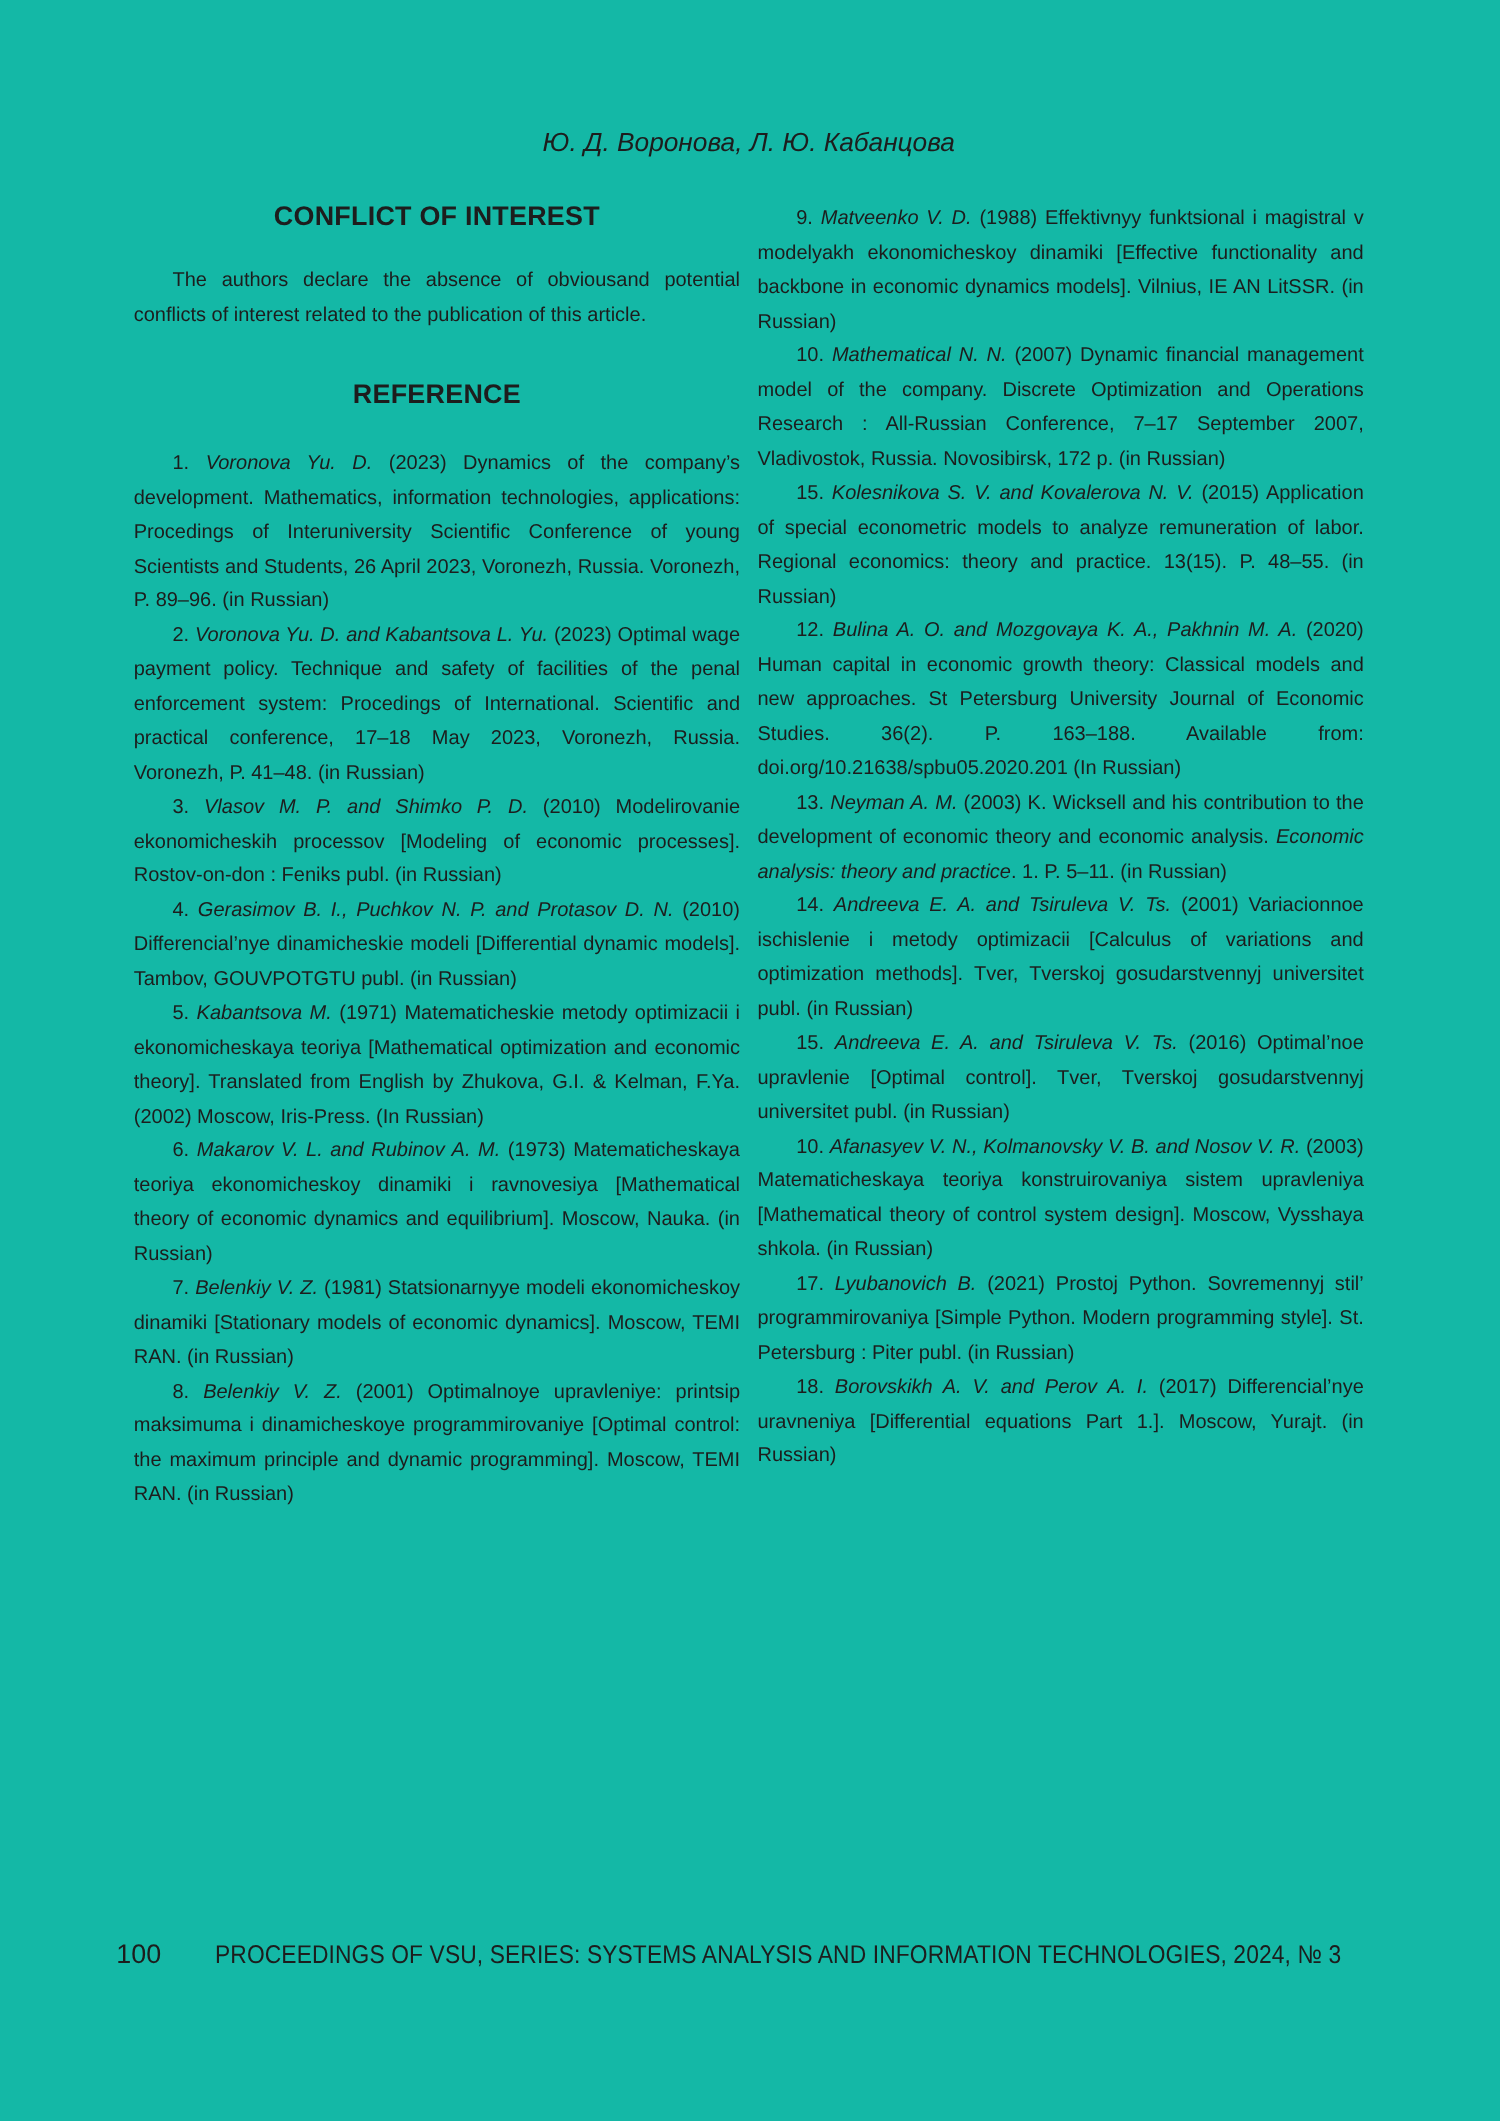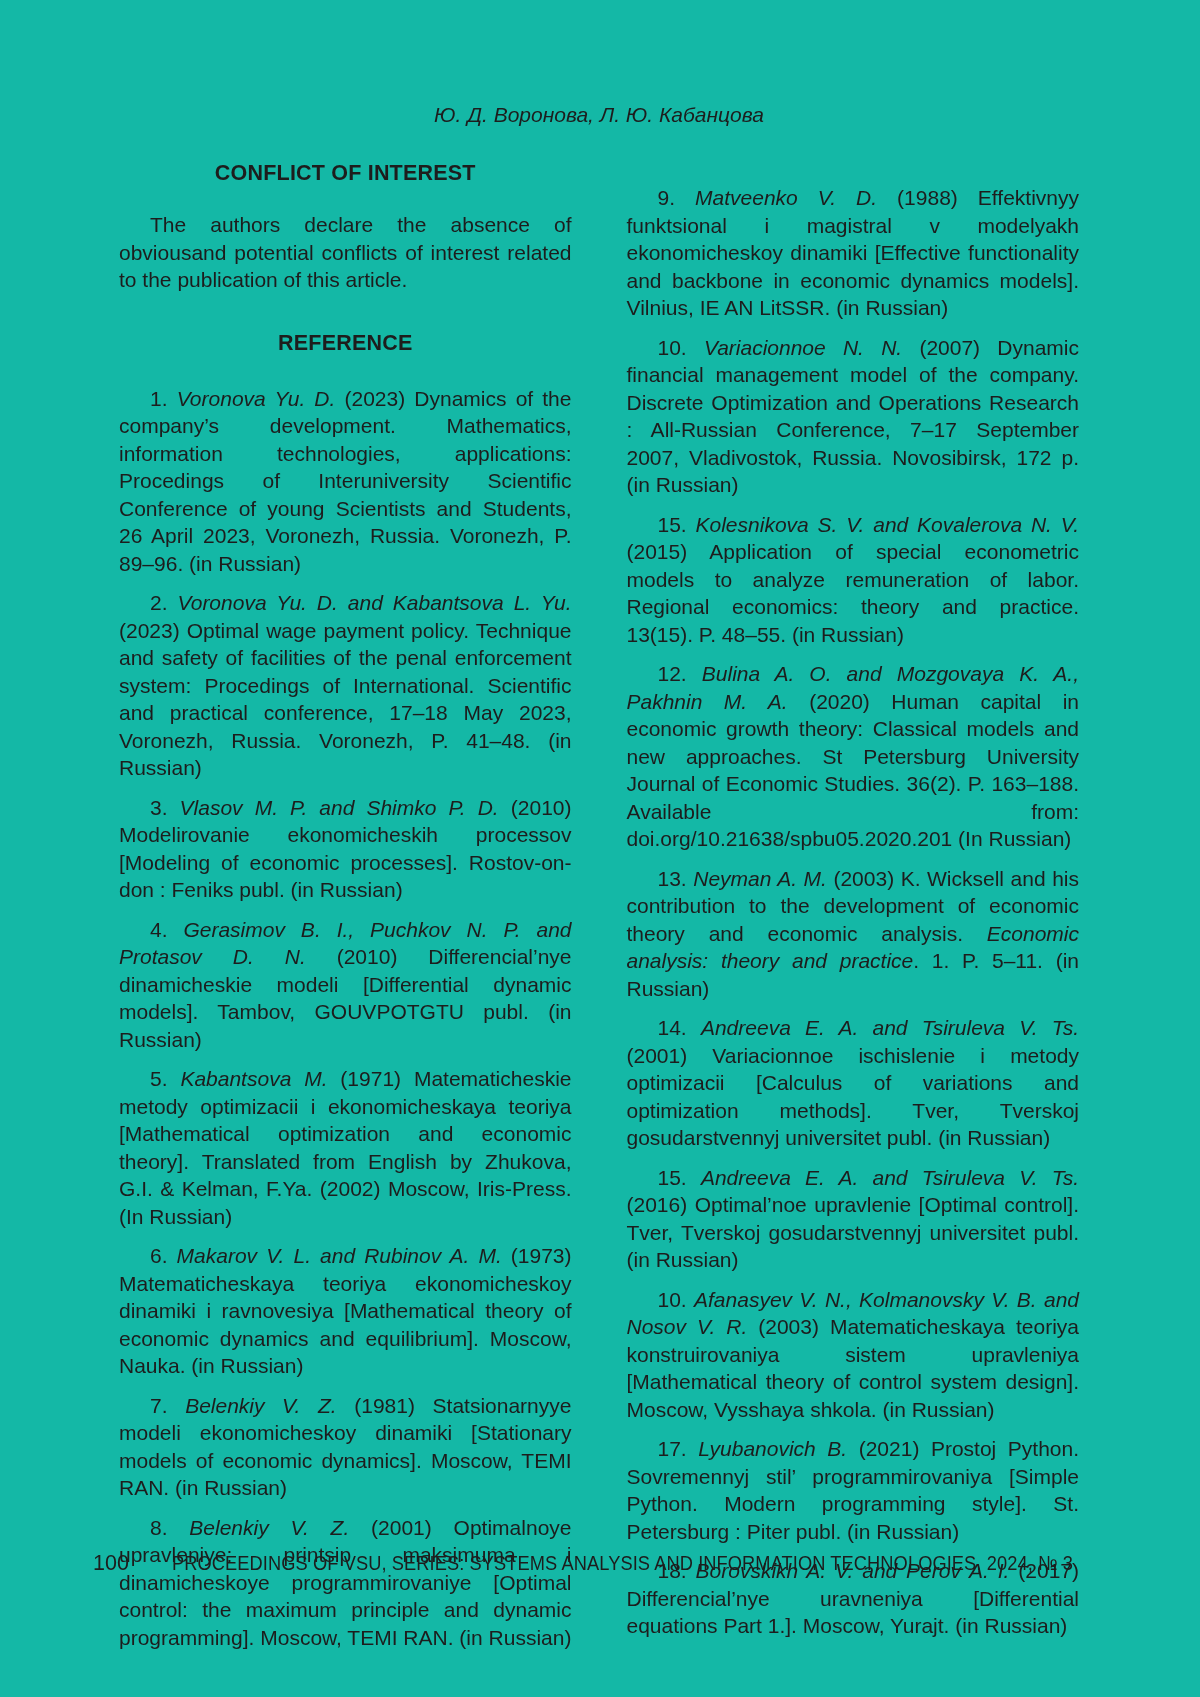--- a/index.html
+++ b/index.html
@@ -19,44 +19,43 @@
     overflow: hidden;
   }
   .author-line {
     text-align: center;
     font-style: italic;
     font-size: 21px;
     line-height: 27px;
   }
   .columns {
     display: flex;
-    gap: 31px;
+    gap: 14px;
     margin-top: 33px;
-    align-items: center;
   }
   .col {
     flex: 1 1 0;
     min-width: 0;
   }
   .section-heading {
     font-size: 21.5px;
     font-weight: bold;
     text-align: center;
     letter-spacing: 0.2px;
     margin: 0 0 25px 0;
   }
   .ref-heading {
     margin: 37px 0 29px 0;
   }
   .body-par, .ref {
-    font-size: 21px;
+    font-size: 16px;
     line-height: 27.5px;
     text-align: justify;
     text-indent: 31px;
-    margin: 12px;
+    margin: 0;
   }
   .ref i, .body-par i {
     font-style: italic;
   }
   .footer {
     position: absolute;
     left: 93px;
     top: 1551px;
     display: flex;
     align-items: baseline;
@@ -95,21 +94,21 @@
           <p class="ref"><span>5. </span><i>Kabantsova M.</i><span> (1971) Matematicheskie metody optimizacii i ekonomicheskaya teoriya [Mathematical optimization and economic theory]. Translated from English by Zhukova, G.I. &amp; Kelman, F.Ya. (2002) Moscow, Iris-Press. (In Russian)</span></p>
           <p class="ref"><span>6. </span><i>Makarov V. L. and Rubinov A. M.</i><span> (1973) Matematicheskaya teoriya ekonomicheskoy dinamiki i ravnovesiya [Mathematical theory of economic dynamics and equilibrium]. Moscow, Nauka. (in Russian)</span></p>
           <p class="ref"><span>7. </span><i>Belenkiy V. Z.</i><span> (1981) Statsionarnyye modeli ekonomicheskoy dinamiki [Stationary models of economic dynamics]. Moscow, TEMI RAN. (in Russian)</span></p>
           <p class="ref"><span>8. </span><i>Belenkiy V. Z.</i><span> (2001) Optimalnoye upravleniye: printsip maksimuma i dinamicheskoye programmirovaniye [Optimal control: the maximum principle and dynamic programming]. Moscow, TEMI RAN. (in Russian)</span></p>
         </div>
     </div>
 
     <div class="col">
       <div id="refs-right">
           <p class="ref"><span>9. </span><i>Matveenko V. D.</i><span> (1988) Effektivnyy funktsional i magistral v modelyakh ekonomicheskoy dinamiki [Effective functionality and backbone in economic dynamics models]. Vilnius, IE AN LitSSR. (in Russian)</span></p>
-          <p class="ref"><span>10. </span><i>Variacionnoe N. N.</i><span> (2007) Dynamic financial management model of the company. Discrete Optimization and Operations Research : All-Russian Conference, 7–17 September 2007, Vladivostok, Russia. Novosibirsk, 172 p. (in Russian)</span></p>
+          <p class="ref"><span>10. </span><i>Mathematical N. N.</i><span> (2007) Dynamic financial management model of the company. Discrete Optimization and Operations Research : All-Russian Conference, 7–17 September 2007, Vladivostok, Russia. Novosibirsk, 172 p. (in Russian)</span></p>
           <p class="ref"><span>15. </span><i>Kolesnikova S. V. and Kovalerova N. V.</i><span> (2015) Application of special econometric models to analyze remuneration of labor. Regional economics: theory and practice. 13(15). P. 48–55. (in Russian)</span></p>
           <p class="ref"><span>12. </span><i>Bulina A. O. and Mozgovaya K. A., Pakhnin M. A.</i><span> (2020) Human capital in economic growth theory: Classical models and new approaches. St Petersburg University Journal of Economic Studies. 36(2). P. 163–188. Available from: doi.org/10.21638/spbu05.2020.201 (In Russian)</span></p>
           <p class="ref"><span>13. </span><i>Neyman A. M.</i><span> (2003) K. Wicksell and his contribution to the development of economic theory and economic analysis. </span><i>Economic analysis: theory and practice</i><span>. 1. P. 5–11. (in Russian)</span></p>
           <p class="ref"><span>14. </span><i>Andreeva E. A. and Tsiruleva V. Ts.</i><span> (2001) Variacionnoe ischislenie i metody optimizacii [Calculus of variations and optimization methods]. Tver, Tverskoj gosudarstvennyj universitet publ. (in Russian)</span></p>
           <p class="ref"><span>15. </span><i>Andreeva E. A. and Tsiruleva V. Ts.</i><span> (2016) Optimal’noe upravlenie [Optimal control]. Tver, Tverskoj gosudarstvennyj universitet publ. (in Russian)</span></p>
           <p class="ref"><span>10. </span><i>Afanasyev V. N., Kolmanovsky V. B. and Nosov V. R.</i><span> (2003) Matematicheskaya teoriya konstruirovaniya sistem upravleniya [Mathematical theory of control system design]. Moscow, Vysshaya shkola. (in Russian)</span></p>
           <p class="ref"><span>17. </span><i>Lyubanovich B.</i><span> (2021) Prostoj Python. Sovremennyj stil’ programmirovaniya [Simple Python. Modern programming style]. St. Petersburg : Piter publ. (in Russian)</span></p>
           <p class="ref"><span>18. </span><i>Borovskikh A. V. and Perov A. I.</i><span> (2017) Differencial’nye uravneniya [Differential equations Part 1.]. Moscow, Yurajt. (in Russian)</span></p>
         </div>
     </div>

